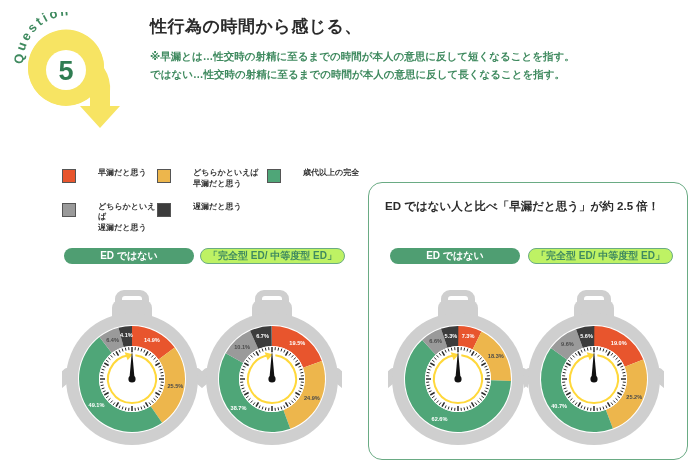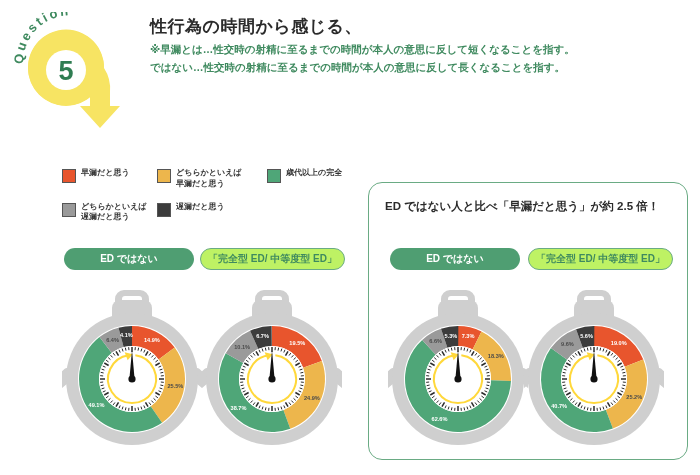--- a/index.html
+++ b/index.html
@@ -4,30 +4,30 @@
 <style>
   html,body{margin:0;padding:0;}
   body{
     width:700px;height:475px;background:#ffffff;
     font-family:"Liberation Sans","DejaVu Sans",sans-serif;
     color:#333;overflow:hidden;position:relative;
   }
   .badge{position:absolute;left:8px;top:12px;width:140px;height:120px;}
   .title{position:absolute;left:150px;top:14px;width:548px;text-align:left;}
   .title-line{font-size:17px;font-weight:bold;color:#2b2b2b;line-height:1.5;letter-spacing:.5px;}
-  .note{font-size:10.5px;font-weight:bold;color:#3f8a5f;line-height:1.75;}
+  .note{margin-top:7px;font-size:10.5px;font-weight:bold;color:#3f8a5f;line-height:1.75;}
   .legend{position:absolute;left:62px;top:168px;width:300px;}
   .legend-row{display:flex;margin-bottom:8px;}
-  .legend-item{display:flex;align-items:flex-start;}
+  .legend-item{display:flex;align-items:flex-start;gap:17px;}
   .sw{width:12px;height:12px;border:1px solid #555;flex:0 0 auto;margin-right:5px;margin-top:1px;}
   .legend-label{font-size:8px;font-weight:bold;color:#333;line-height:1.35;}
   .panel{position:absolute;left:368px;top:182px;width:320px;height:278px;
          border:1.5px solid #6aab84;border-radius:14px;background:#fff;box-sizing:border-box;}
   .panel-text{padding:14px 16px 0 16px;font-size:11.5px;font-weight:bold;color:#2b2b2b;line-height:1.65;}
-  .pill{height:22px;border-radius:11px;display:flex;align-items:center;justify-content:center;
+  .pill{height:16px;border-radius:11px;display:flex;align-items:center;justify-content:center;
         font-size:10px;font-weight:bold;box-sizing:border-box;}
   .pill-solid{background:#4f9e72;color:#fff;}
   .pill-outline{background:#bef264;color:#3f8a5f;border:1.5px solid #6aab84;}
   .chart-col{position:absolute;}
   .pct{font-size:5.6px;font-weight:bold;}
 </style>
 </head>
 <body>
 
 <div class="badge">

